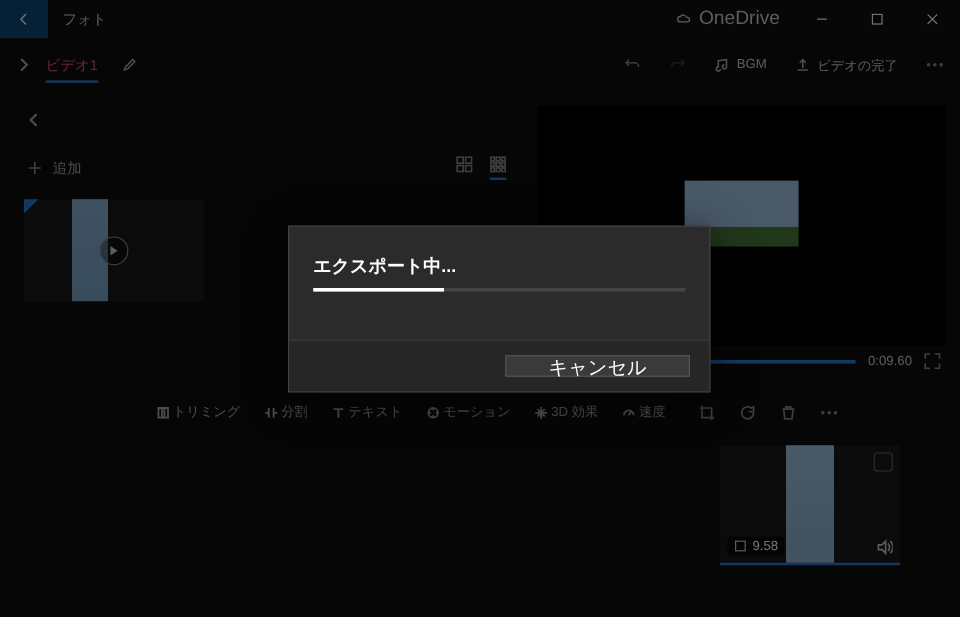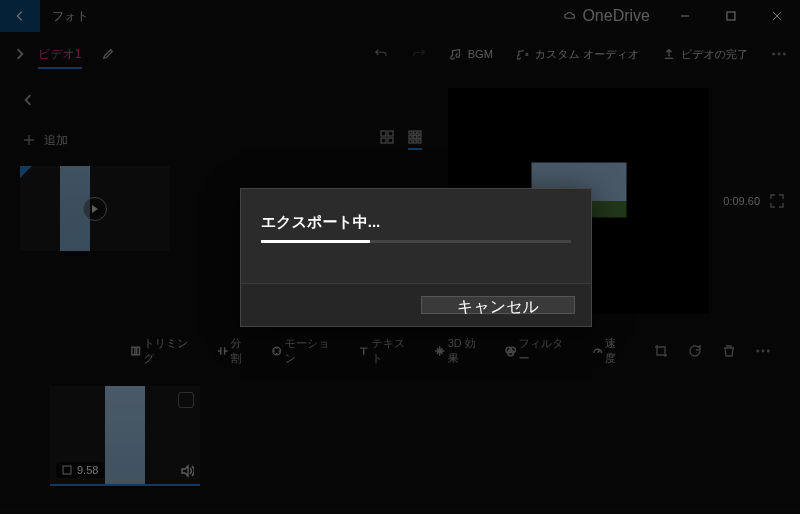--- a/index.html
+++ b/index.html
@@ -26,33 +26,33 @@
 .lib-head { display: flex; align-items: center; justify-content: space-between; font-size: 12px; color: #ccc; padding: 6px 10px; }
 .lib-ctrl { display: flex; align-items: center; gap: 26px; padding: 18px 10px 8px; }
 .add-btn { display: flex; align-items: center; gap: 8px; font-size: 12px; color: #aaa; cursor: pointer; }
 .view-icons { margin-left: auto; display: flex; gap: 14px; }
 .view-icons .sel { border-bottom: 2px solid #2e7fd1; padding-bottom: 4px; }
 .lib-thumb { width: 150px; height: 85px; background: #1a1a1a; position: relative; margin: 8px 0 0 8px; }
 .lib-thumb::before { content:''; position:absolute; top:0; left:0; border-style:solid; border-width: 12px 12px 0 0; border-color: #2e7fd1 transparent transparent transparent; }
 .lib-thumb .film { position:absolute; left:40px; top:0; width:30px; height:100%; background: linear-gradient(#8fb4d6, #7da8cc); }
 .play-circ { position:absolute; left:50%; top:50%; transform:translate(-50%,-50%); width:24px; height:24px; border:1px solid #888; border-radius:50%; display:flex; align-items:center; justify-content:center; background:rgba(0,0,0,0.35); }
 
-.preview { flex: 1; display:flex; flex-direction:row; }
+.preview { flex: 1; display:flex; flex-direction:column; }
 .video-area { flex:1; background:#000; position:relative; }
 .video-frame { position:absolute; left:50%; top:45%; transform:translate(-50%,-50%); width:95px; height:55px; background: linear-gradient(#a2c6e6 70%, #4a7a3a 70%); }
 .time-row { display:flex; align-items:center; gap:10px; padding: 6px 4px; font-size:11px; color:#ccc; }
 .time-prog { flex:1; height:3px; background:#2e7fd1; }
 
 
 .toolbar { display:flex; align-items:center; gap:20px; padding: 10px 30px 10px 130px; font-size:11px; color:#aaa; }
 .tb-item { display:flex; align-items:center; gap:2px; cursor:pointer; }
 .tb-right { margin-left: 8px; display:flex; gap:20px; }
 
 
-.story { display:flex; gap:12px; padding: 10px 50px; }
+.story { display:flex; gap:12px; padding: 10px 50px; justify-content: flex-end; }
 .clip { width:150px; height:100px; background:#1a1a1a; position:relative; border-bottom: 2px solid #2e7fd1; padding-bottom:2px; }
 .clip .film2 { position:absolute; left:55px; top:0; width:40px; height:100%; background: linear-gradient(#a2c6e6, #8fb4d6); }
 .clip .dur { position:absolute; left:6px; bottom:6px; background:rgba(0,0,0,0.55); padding:2px 6px; border-radius:3px; font-size:11px; display:flex; align-items:center; gap:5px; }
 .clip .ck { position:absolute; right:6px; top:6px; width:16px; height:16px; border:1px solid #666; border-radius:3px; }
 .clip .vol { position:absolute; right:6px; bottom:6px; }
 
 
 .dim { position:absolute; inset:0; background:rgba(0,0,0,0.55); }
 
 
@@ -118,26 +118,20 @@
         <path d="M5 3 2 6l3 3M2 6h8a4 4 0 014 4"></path>
       </svg>
     <svg class="ic" viewBox="0 0 16 16" style="opacity:0.4">
         <path d="M11 3l3 3-3 3M14 6H6a4 4 0 00-4 4"></path>
       </svg>
     <div class="hdr-item">
       <svg class="ic-s" viewBox="0 0 14 14">
           <path d="M5 11a2 2 0 11-2-2V3l8-1v7a2 2 0 11-2-2"></path>
         </svg>
       <span>BGM</span>
-    </div>
-    <div class="hdr-item">
-      <svg class="ic-s" viewBox="0 0 14 14">
-          <path d="M4 11a2 2 0 11-2-2V4l6-1M10 6l3 3M13 6l-3 3"></path>
-        </svg>
-      <span>カスタム オーディオ</span>
     </div>
     <div class="hdr-item">
       <svg class="ic-s" viewBox="0 0 14 14">
           <path d="M7 10V2M4 5l3-3 3 3M2 12h10"></path>
         </svg>
       <span>ビデオの完了</span>
     </div>
     <svg class="ic" viewBox="0 0 16 4">
         <circle cx="2" cy="2" r="1" fill="#aaa"></circle>
         <circle cx="8" cy="2" r="1" fill="#aaa"></circle>
@@ -214,44 +208,36 @@
       <span>トリミング</span>
     </div>
   <div class="tb-item">
       <svg class="ic-s" viewBox="0 0 12 12">
         <path d="M4 2v8M8 2v8M1 6h3M8 6h3"></path>
       </svg>
       <span>分割</span>
     </div>
   <div class="tb-item">
       <svg class="ic-s" viewBox="0 0 12 12">
+        <path d="M2 3h8M6 3v7"></path>
+      </svg>
+      <span>テキスト</span>
+    </div>
+  <div class="tb-item">
+      <svg class="ic-s" viewBox="0 0 12 12">
         <circle cx="6" cy="6" r="4"></circle>
         <path d="M6 2v2M6 8v2M2 6h2M8 6h2"></path>
       </svg>
       <span>モーション</span>
     </div>
   <div class="tb-item">
       <svg class="ic-s" viewBox="0 0 12 12">
-        <path d="M2 3h8M6 3v7"></path>
-      </svg>
-      <span>テキスト</span>
-    </div>
-  <div class="tb-item">
-      <svg class="ic-s" viewBox="0 0 12 12">
         <path d="M6 1v10M1 6h10M3 3l6 6M9 3l-6 6"></path>
       </svg>
       <span>3D 効果</span>
-    </div>
-  <div class="tb-item">
-      <svg class="ic-s" viewBox="0 0 12 12">
-        <circle cx="4" cy="5" r="3"></circle>
-        <circle cx="8" cy="5" r="3"></circle>
-        <circle cx="6" cy="8" r="3"></circle>
-      </svg>
-      <span>フィルター</span>
     </div>
   <div class="tb-item">
       <svg class="ic-s" viewBox="0 0 12 12">
         <path d="M2 8a4 4 0 018 0M6 8l2-3"></path>
       </svg>
       <span>速度</span>
     </div>
   <div class="tb-right">
     <svg class="ic" viewBox="0 0 14 14">
         <path d="M3 1v10h10M1 3h10v10"></path>

